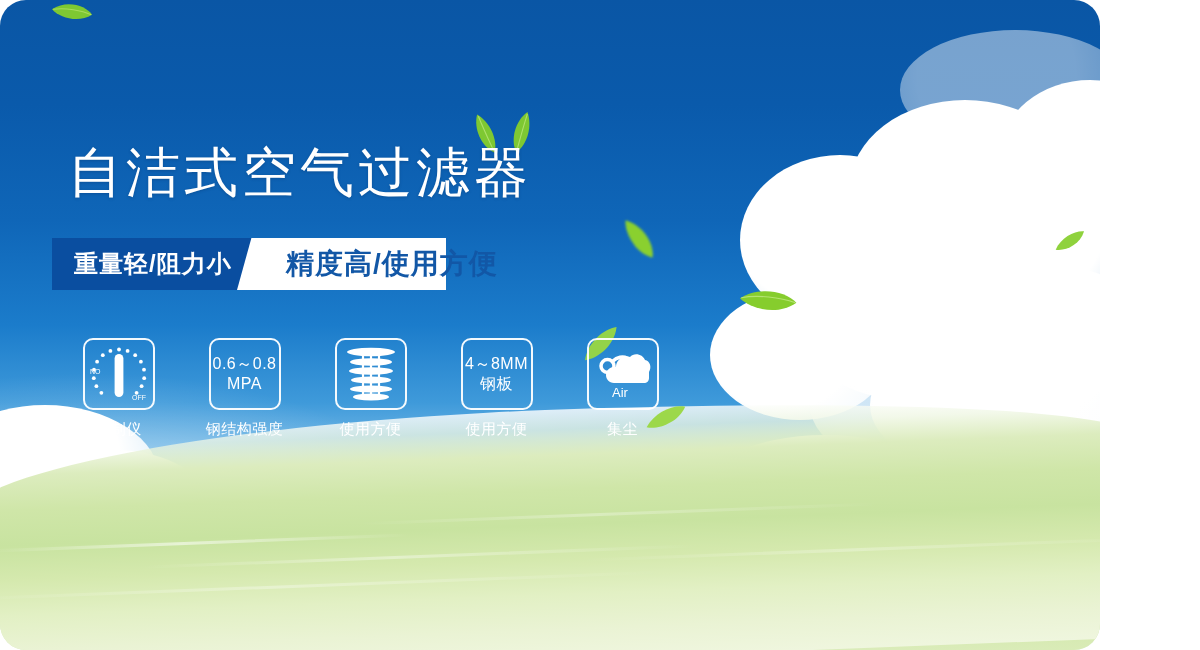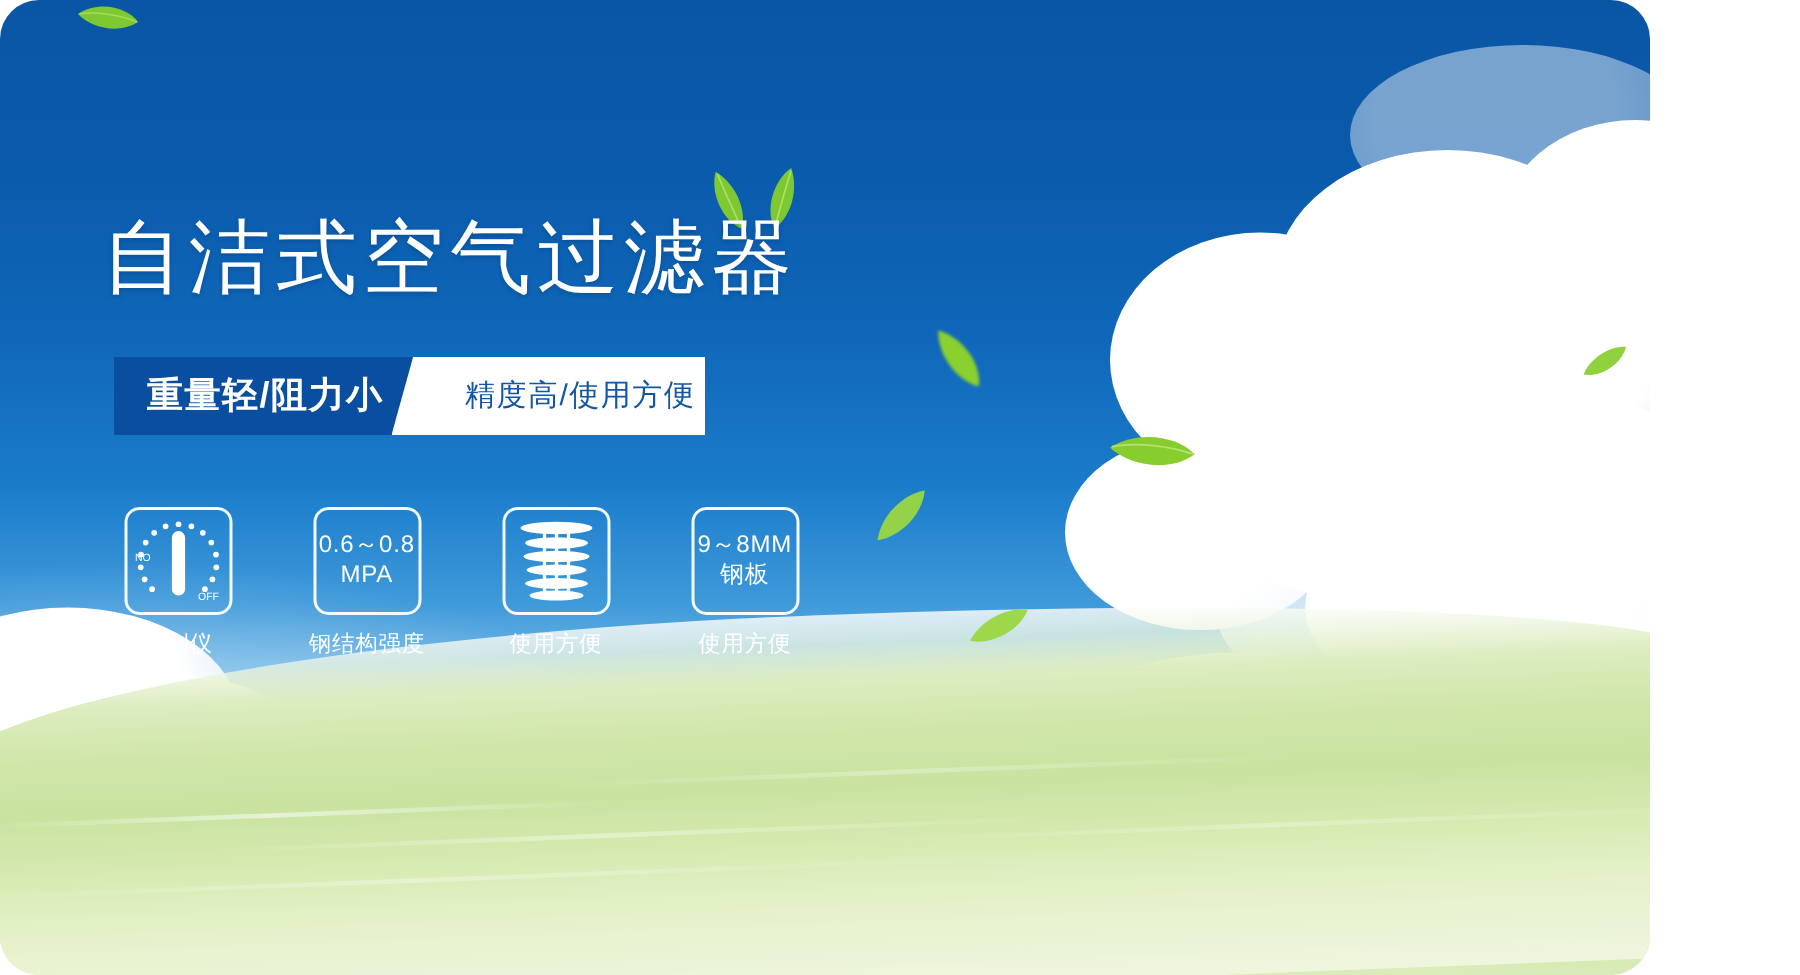--- a/index.html
+++ b/index.html
@@ -74,38 +74,38 @@
 
   
   #title{
     position:absolute;left:68px;top:143px;
     color:#ffffff;font-size:54px;line-height:58px;letter-spacing:4px;
     font-weight:400;white-space:nowrap;
     text-shadow:0 1px 3px rgba(0,30,70,0.25);
   }
 
   
-  #subbar{position:absolute;left:76px;top:238px;width:394px;height:52px;}
+  #subbar{position:absolute;left:52px;top:238px;width:394px;height:52px;}
   #subbar .dark{
     position:absolute;left:0;top:0;width:205px;height:52px;background:#0a4ea0;
   }
   #subbar .slant{
     position:absolute;left:185px;top:0;width:40px;height:52px;background:#ffffff;
     clip-path:polygon(36% 0,100% 0,100% 100%,0 100%);
   }
   #subbar .light{
     position:absolute;left:205px;top:0;right:0;height:52px;background:#ffffff;
   }
   #subbar .t1{
     position:absolute;left:22px;top:0;height:52px;line-height:52px;
     color:#ffffff;font-size:24px;letter-spacing:1px;font-weight:700;white-space:nowrap;
   }
   #subbar .t2{
     position:absolute;left:234px;top:0;height:52px;line-height:52px;
-    color:#1257a6;font-size:20px;letter-spacing:1px;font-weight:400;white-space:nowrap;
+    color:#1257a6;font-size:28px;letter-spacing:1px;font-weight:700;white-space:nowrap;
   }
 
   
   #features{position:absolute;left:81px;top:338px;display:flex;gap:0;}
   .featbox{
     width:72px;height:72px;box-sizing:border-box;
     border:2px solid rgba(255,255,255,0.95);border-radius:10px;
     display:flex;align-items:center;justify-content:center;
     position:relative;
   }
@@ -290,23 +290,37 @@
             <ellipse cx="28" cy="52" rx="18" ry="3.4"></ellipse>
           </g>
         </svg>
       </div>
       <div class="featlabel">使用方便</div>
     </div>
     <div class="gap"></div>
 
     <div class="featcol">
       <div class="featbox">
-        <div class="txt">9～8MM
+        <div class="txt">4～8MM
 钢板</div>
       </div>
       <div class="featlabel">使用方便</div>
     </div>
     <div class="gap"></div>
 
+    <div class="featcol">
+      <div class="featbox">
+        <svg width="62" height="62" viewBox="0 0 62 62">
+          <g fill="#ffffff">
+            <path d="M24 24 C24 17 31 12 38 14 C42 9 51 11 53 17 C58 18 60 24 57 29 L57 35 C57 38 55 40 52 40 L22 40 C17 40 14 36 14 32 C14 27 19 23 24 24 Z"></path>
+            <circle cx="15.5" cy="23" r="6.5" fill="none" stroke="#ffffff" stroke-width="3.5"></circle>
+            <path d="M21 18 C25 14 31 13 35 15" stroke="#ffffff" stroke-width="3.5" fill="none" stroke-linecap="round"></path>
+            <path d="M22 27 C27 23 33 22 38 24" stroke="#ffffff" stroke-width="3" fill="none" stroke-linecap="round"></path>
+          </g>
+          <text x="20" y="54" fill="#ffffff" font-size="13" font-family="'Liberation Sans',sans-serif">Air</text>
+        </svg>
+      </div>
+      <div class="featlabel">集尘</div>
+    </div>
 
   </div>
 
 </div>
 
 </body></html>

